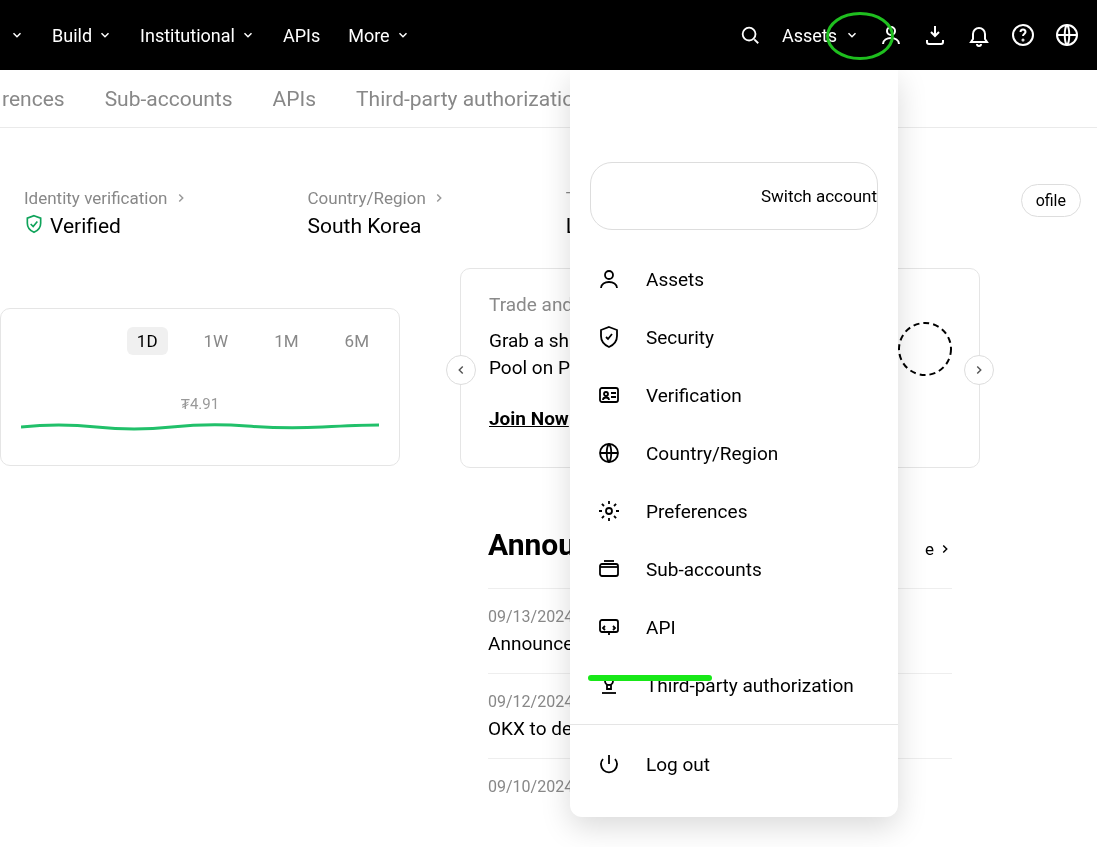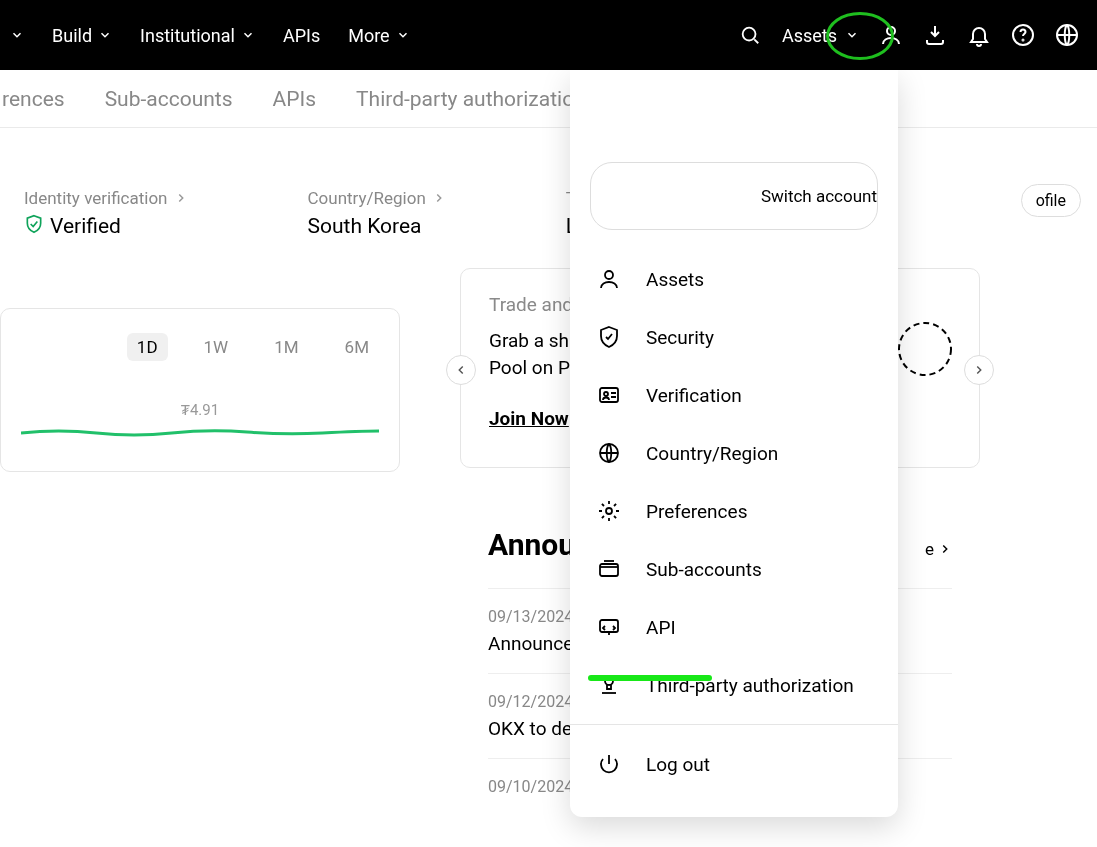--- a/index.html
+++ b/index.html
@@ -24,21 +24,21 @@
 
 
 .content { position: relative; padding: 20px 24px; }
 .info-row { display: flex; gap: 60px; margin-top: 40px; }
 .info-block { display: flex; flex-direction: column; gap: 6px; }
 .info-label { display: flex; align-items: center; gap: 6px; color: #888; font-size: 17px; }
 .info-value { font-size: 21px; color: #000; }
 .info-value.verified { display: flex; align-items: flex-start; gap: 6px; }
 .shield-green { color: #0fa35a; }
 
-.chart-card { margin-top: 70px; width: 400px; border: 1px solid #e5e5e5; border-radius: 10px; padding: 24px 20px 30px; position: relative; left: -24px; }
+.chart-card { margin-top: 70px; width: 400px; border: 1px solid #e5e5e5; border-radius: 10px; padding: 18px 20px 30px; position: relative; left: -24px; }
 .range-row { display: flex; gap: 26px; justify-content: flex-end; margin-bottom: 40px; font-size: 17px; color: #888; }
 .range-btn { padding: 4px 10px; border-radius: 6px; cursor: pointer; }
 .range-btn.active { background: #f0f0f0; color: #000; }
 .chart-price { color: #999; font-size: 15px; text-align: center; margin-bottom: 4px; }
 .chart-line-wavy { position: relative; height: 18px; }
 .chart-line-wavy svg { width: 100%; height: 18px; }
 
 .promo-card { position: absolute; top: 140px; left: 460px; width: 520px; height: 200px; border: 1px solid #e5e5e5; border-radius: 10px; padding: 24px 28px; }
 .promo-title { color: #8a8a8a; font-size: 19px; margin-bottom: 12px; }
 .promo-sub { color: #000; font-size: 19px; line-height: 1.4; margin-bottom: 26px; }

